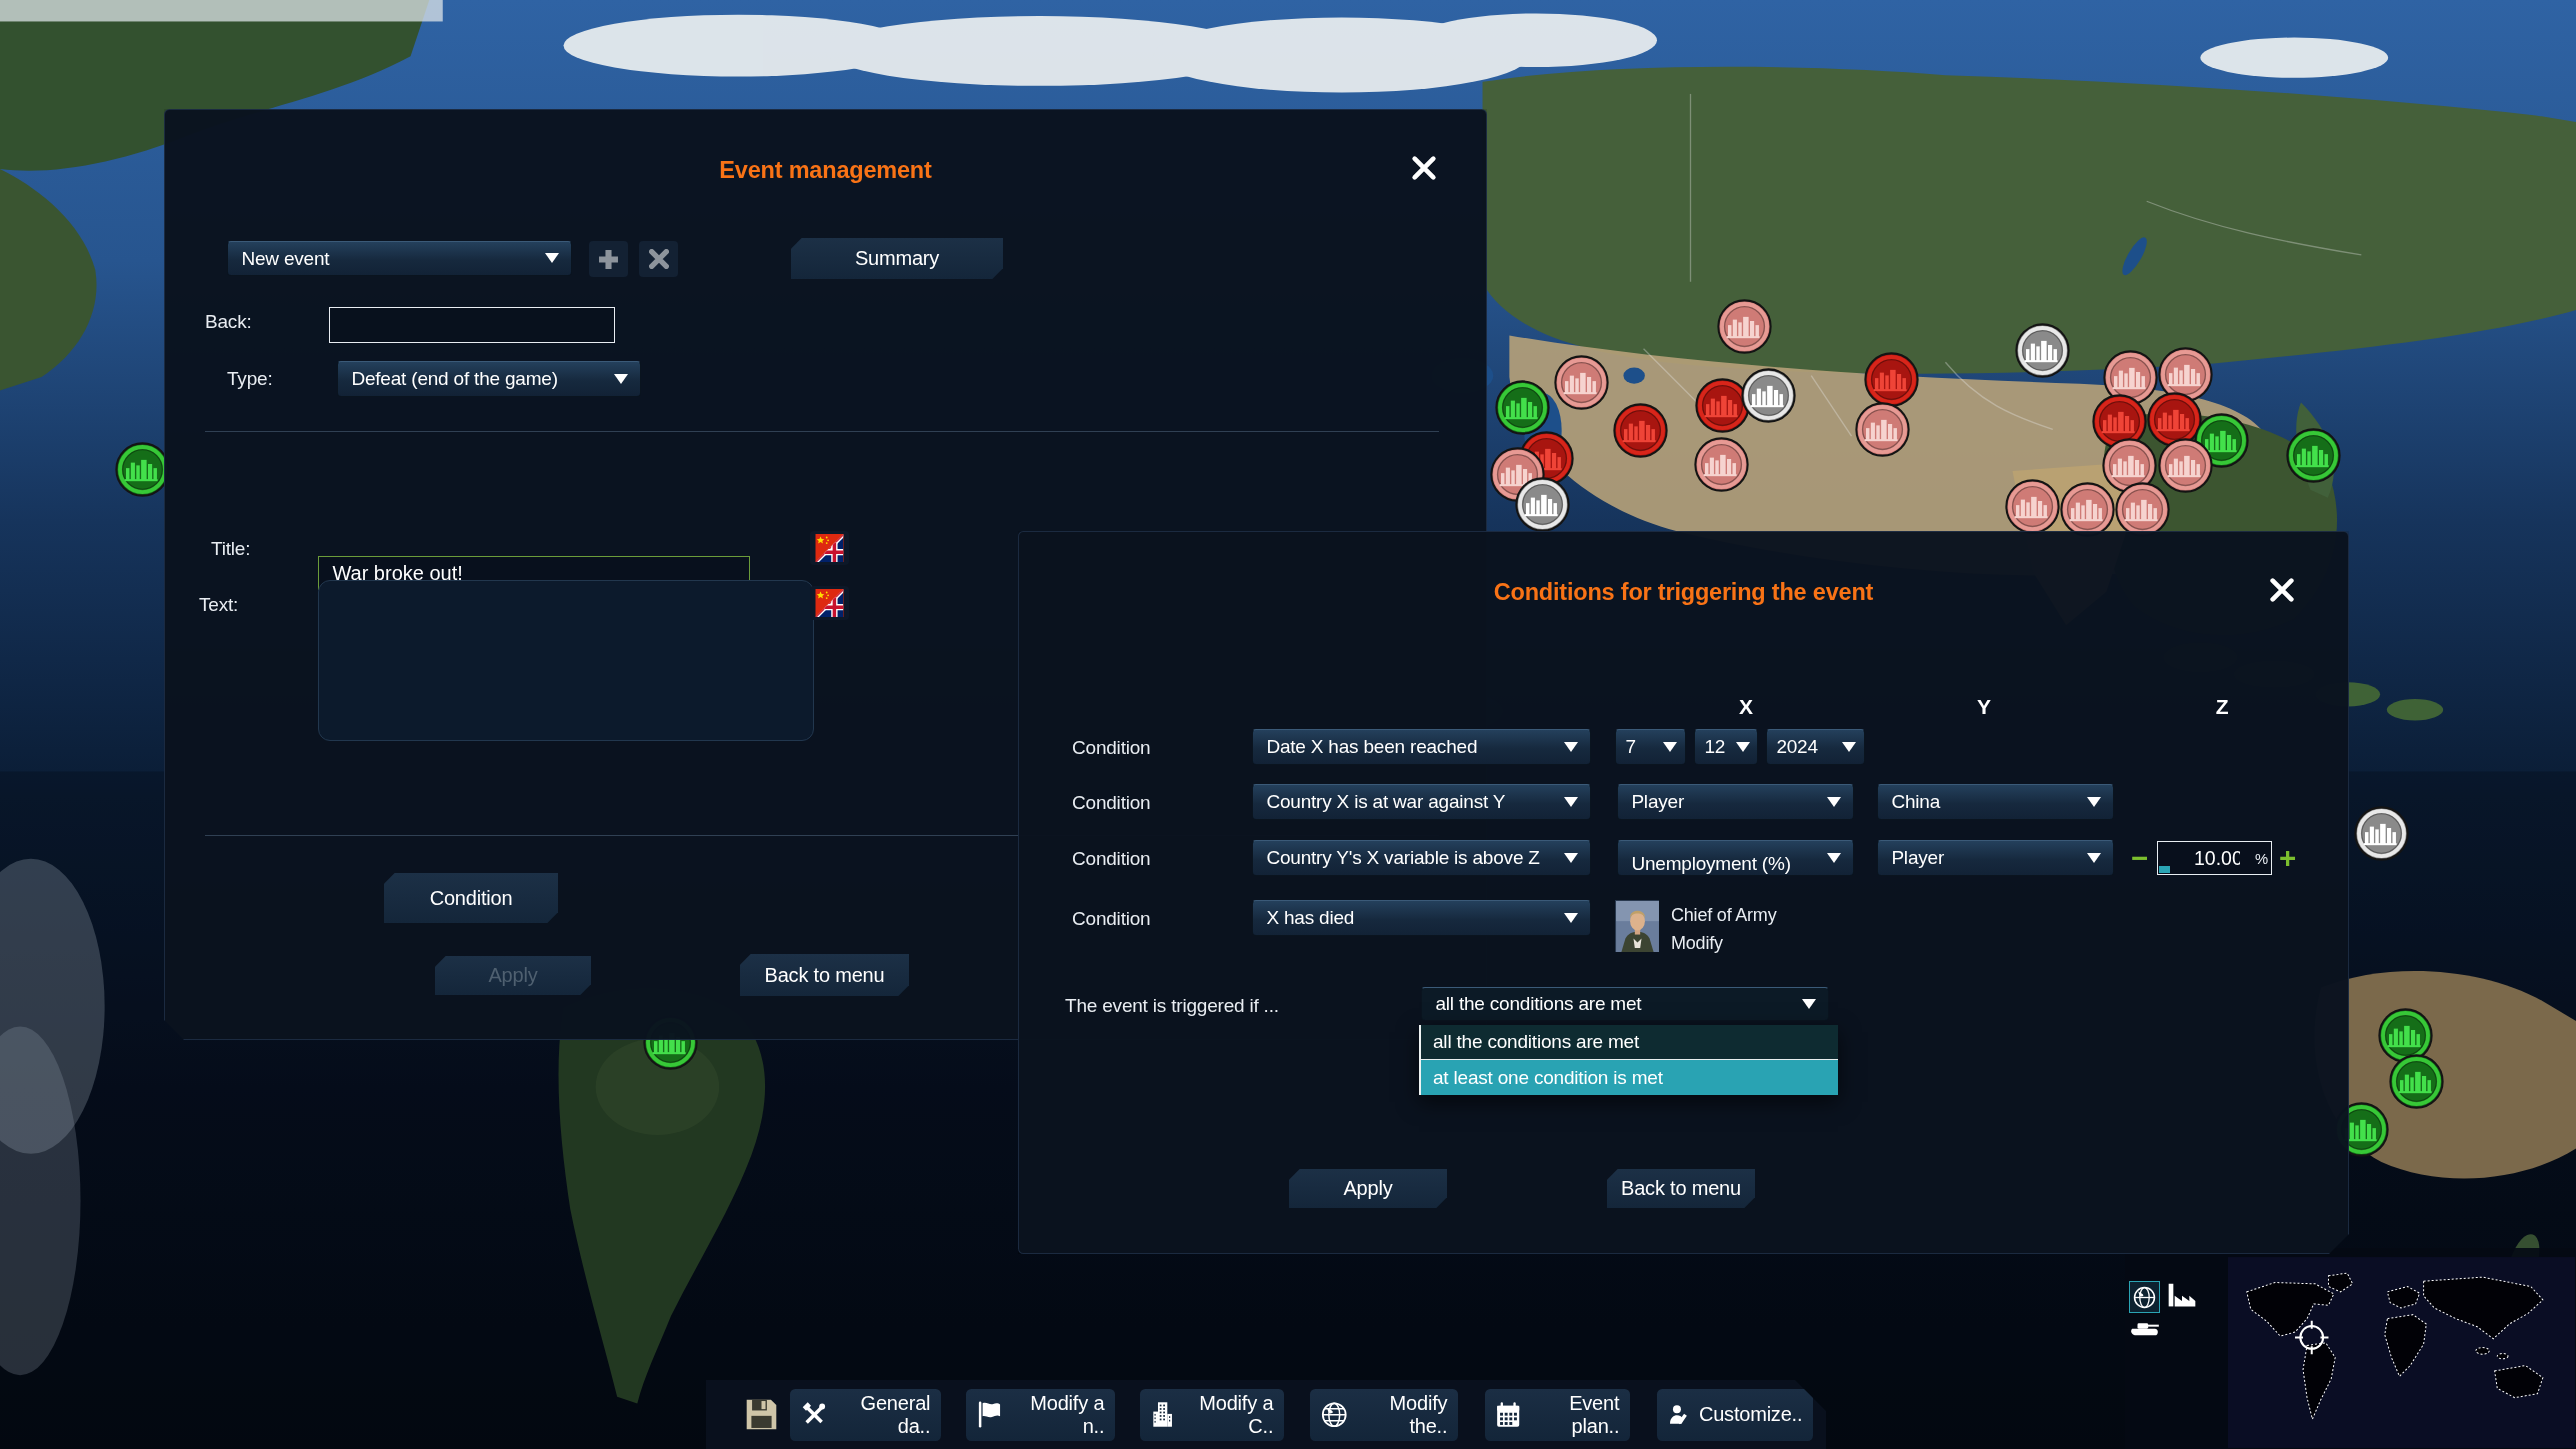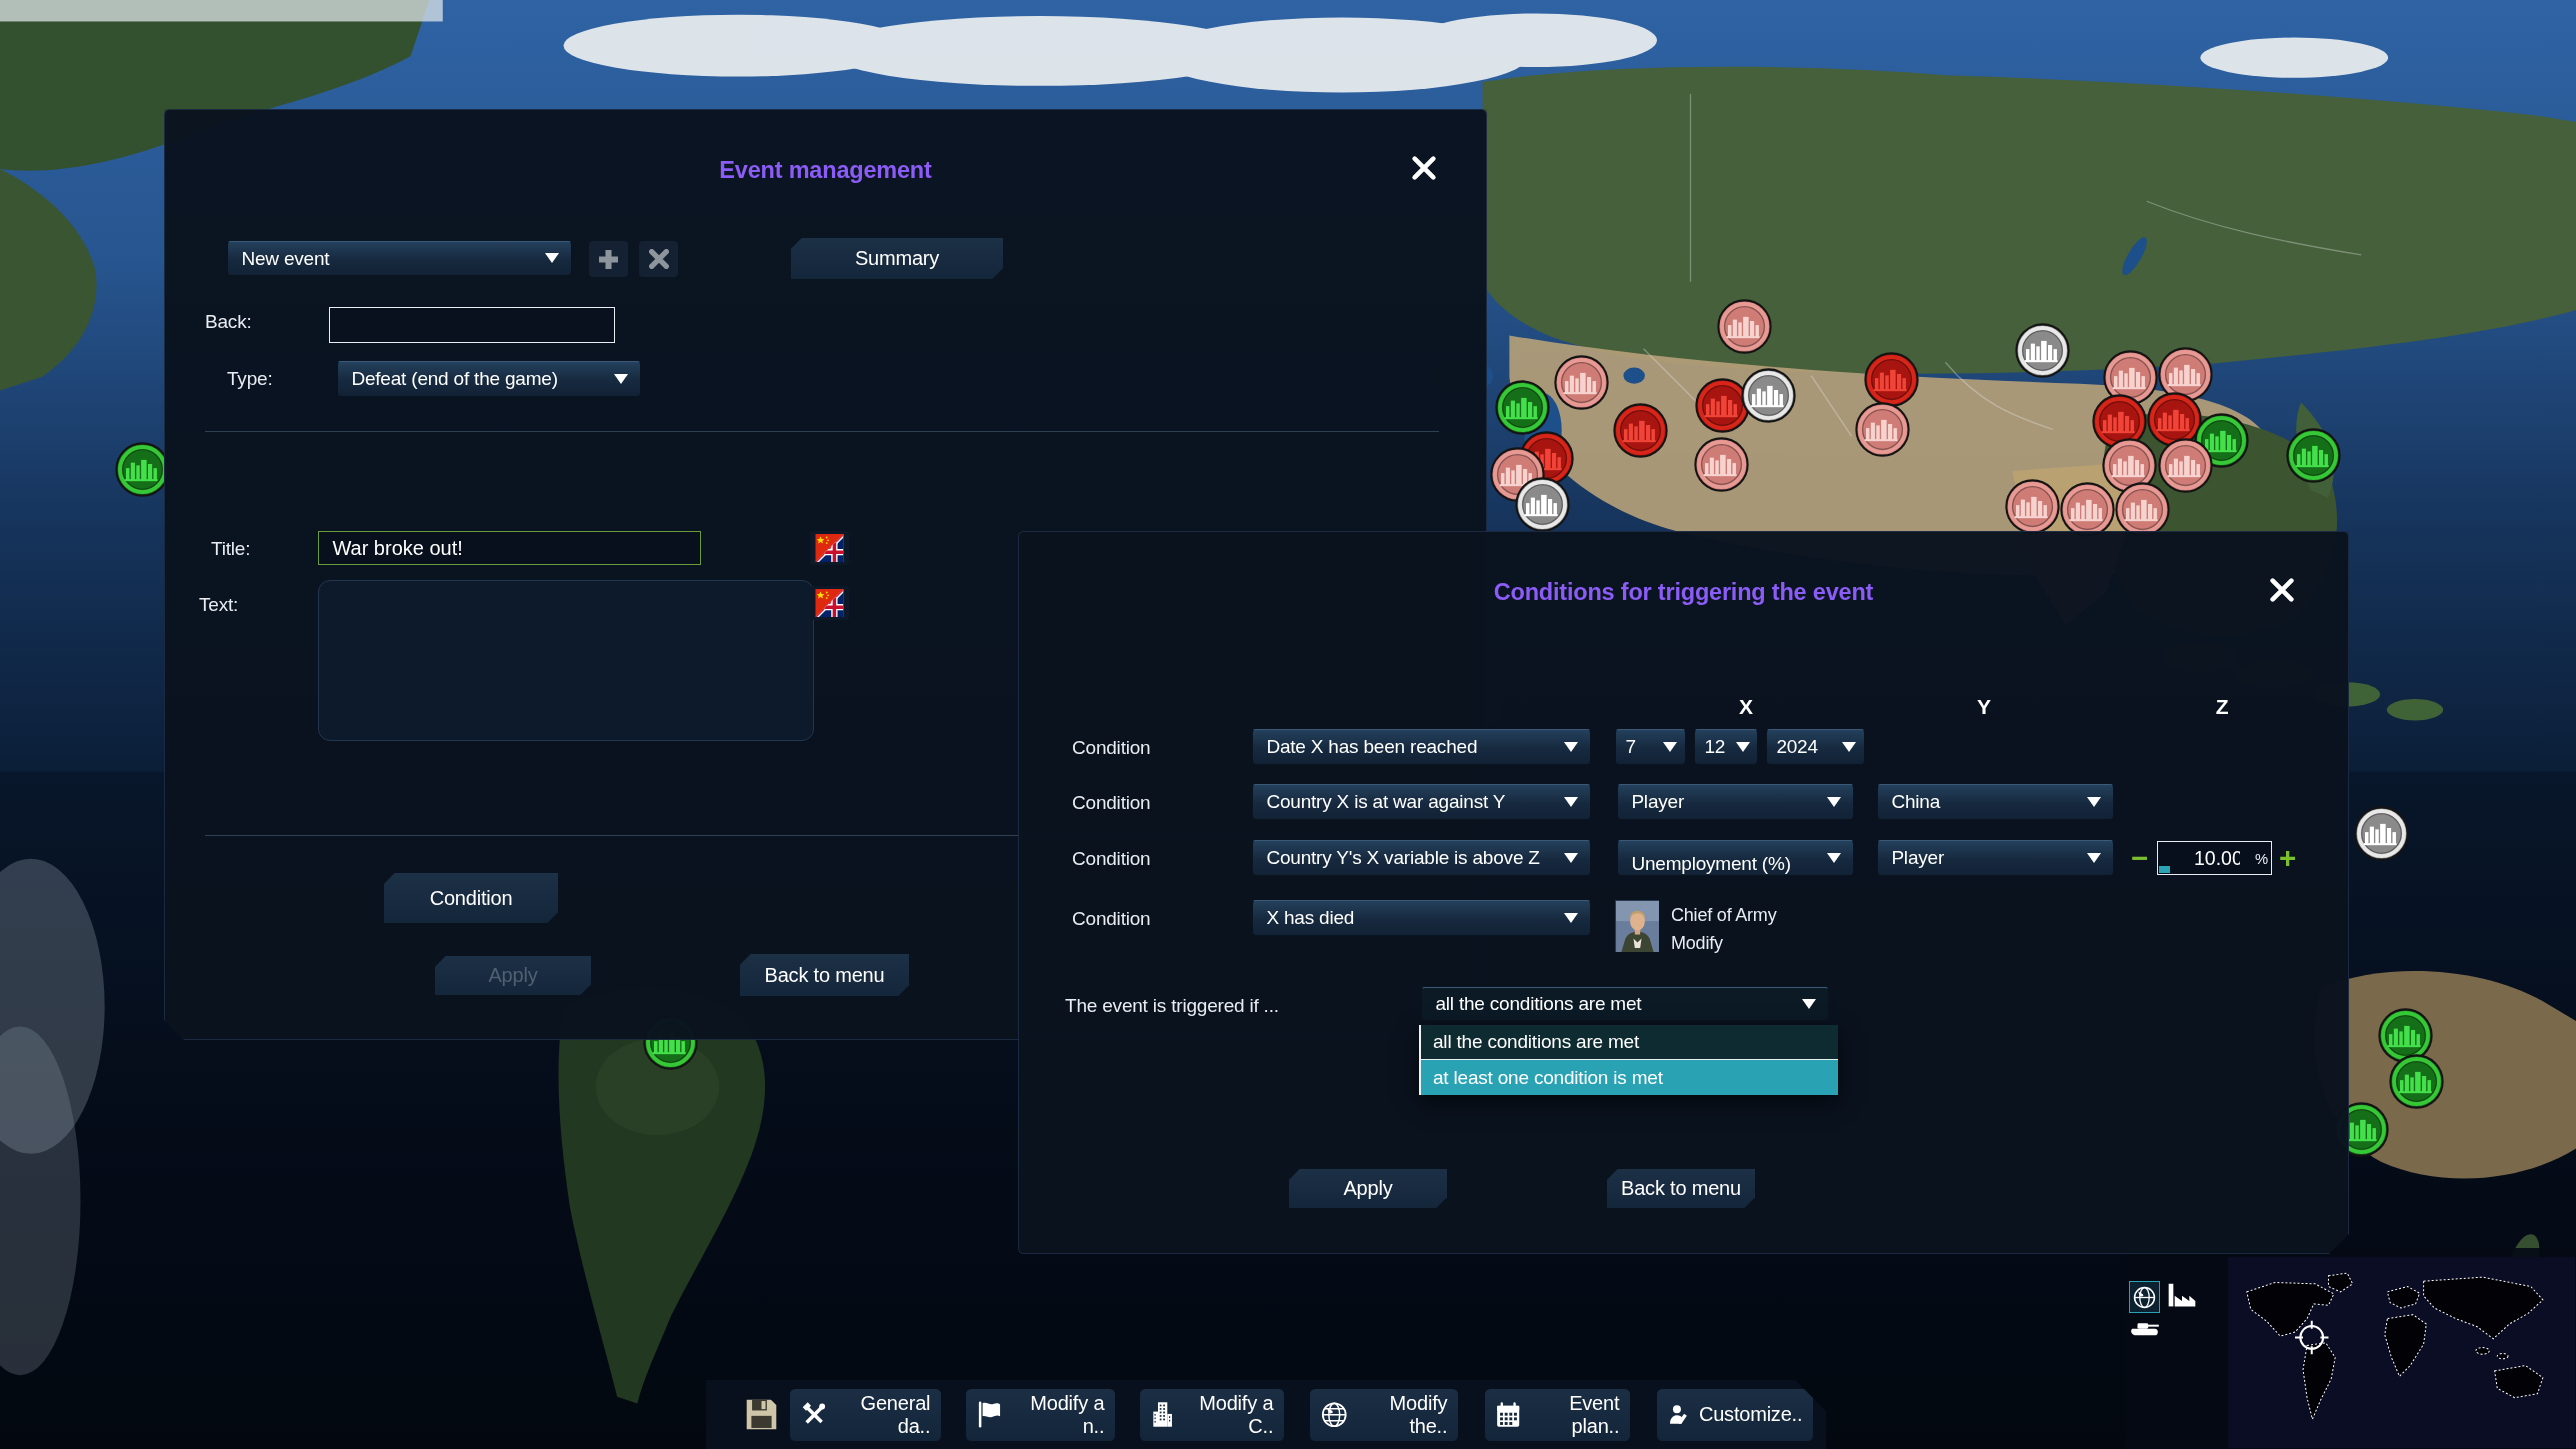--- a/index.html
+++ b/index.html
@@ -10,21 +10,21 @@
   #bg-map { position:absolute; left:0; top:0; z-index:1; }
   .marker { position:absolute; width:55px; height:55px; z-index:2; }
 
   
   .dialog { position:absolute; background:rgba(10,18,31,0.975); border:0.7px solid rgba(60,90,130,0.35);
             box-shadow:0 12px 40px rgba(0,0,0,0.75); color:#fff; }
   #dlg-event { left:164px; top:109px; width:1323px; height:931px; z-index:10; border-radius:5.4px;
                clip-path:polygon(0 0,100% 0,100% 100%,20px 100%,0 calc(100% - 20px)); }
   #dlg-cond  { left:1018px; top:531px; width:1331px; height:723px; z-index:20; border-radius:5.4px;
                clip-path:polygon(0 0,100% 0,100% calc(100% - 20px),calc(100% - 20px) 100%,0 100%); }
-  .dlg-title { position:absolute; left:0; right:0; top:47px; text-align:center; font-size:23.5px; font-weight:bold; color:#8b5cf6; }
+  .dlg-title { position:absolute; left:0; right:0; top:47px; text-align:center; font-size:23.5px; font-weight:bold; color:#f97316; }
   .close-btn { position:absolute; width:43px; height:43px; cursor:pointer; display:flex; align-items:center; justify-content:center; }
 
   .lbl { position:absolute; font-size:19px; color:#e9edf2; }
 
   .select { position:absolute; background:linear-gradient(180deg,#24405c 0%,#16293e 55%,#122236 100%);
             border:0.7px solid #0a141f; border-top:0.7px solid #3b5a78; border-radius:4px;
             display:flex; align-items:center; padding:0 13.4px; font-size:19px; color:#fff; cursor:pointer; }
   .select .caret { position:absolute; right:12px; top:50%; margin-top:-5.4px; width:0; height:0;
                    border-left:7.4px solid transparent; border-right:7.4px solid transparent; border-top:10.7px solid #fff; }
   .select.small { padding:0 9.4px; }
@@ -539,21 +539,21 @@
     <div class="lbl" style="left:62px; top:258px;">Type:</div>
     <div class="select" style="left:172px; top:251px; width:304px; height:36px;">
       <span>Defeat (end of the game)</span>
       <span class="caret"></span>
     </div>
 
     <div class="hr" style="top:321px;"></div>
 
 
     <div class="lbl" style="left:46px; top:428px;">Title:</div>
-    <input class="text-input" style="left: 153px; top: 421px; width: 383px; height: 34px; border-color: rgb(107, 156, 58); font-size: 20px;" value="War broke out!">
+    <input class="text-input" style="left: 153px; top: 446px; width: 432px; height: 34px; border-color: rgb(107, 156, 58); font-size: 20px;" value="War broke out!">
     <div class="flag-btn" style="left:645px; top:421px;">
       <svg width="31" height="28" viewBox="0 0 40 40">
         <rect width="40" height="40" fill="#de2910"></rect>
         <polygon points="8,4 9.8,8 14,8.3 10.8,11 11.9,15 8,12.7 4.1,15 5.2,11 2,8.3 6.2,8" fill="#ffde00" transform="scale(0.9)"></polygon>
         <circle cx="16" cy="5" r="1.3" fill="#ffde00"></circle>
           <circle cx="18" cy="9" r="1.3" fill="#ffde00"></circle>
           <circle cx="16" cy="13" r="1.3" fill="#ffde00"></circle>
         <g clip-path="url(#ukclip)">
           <polygon id="uk" points="40,0 40,40 0,40" fill="#012169"></polygon>
           <clipPath id="ukclip">

